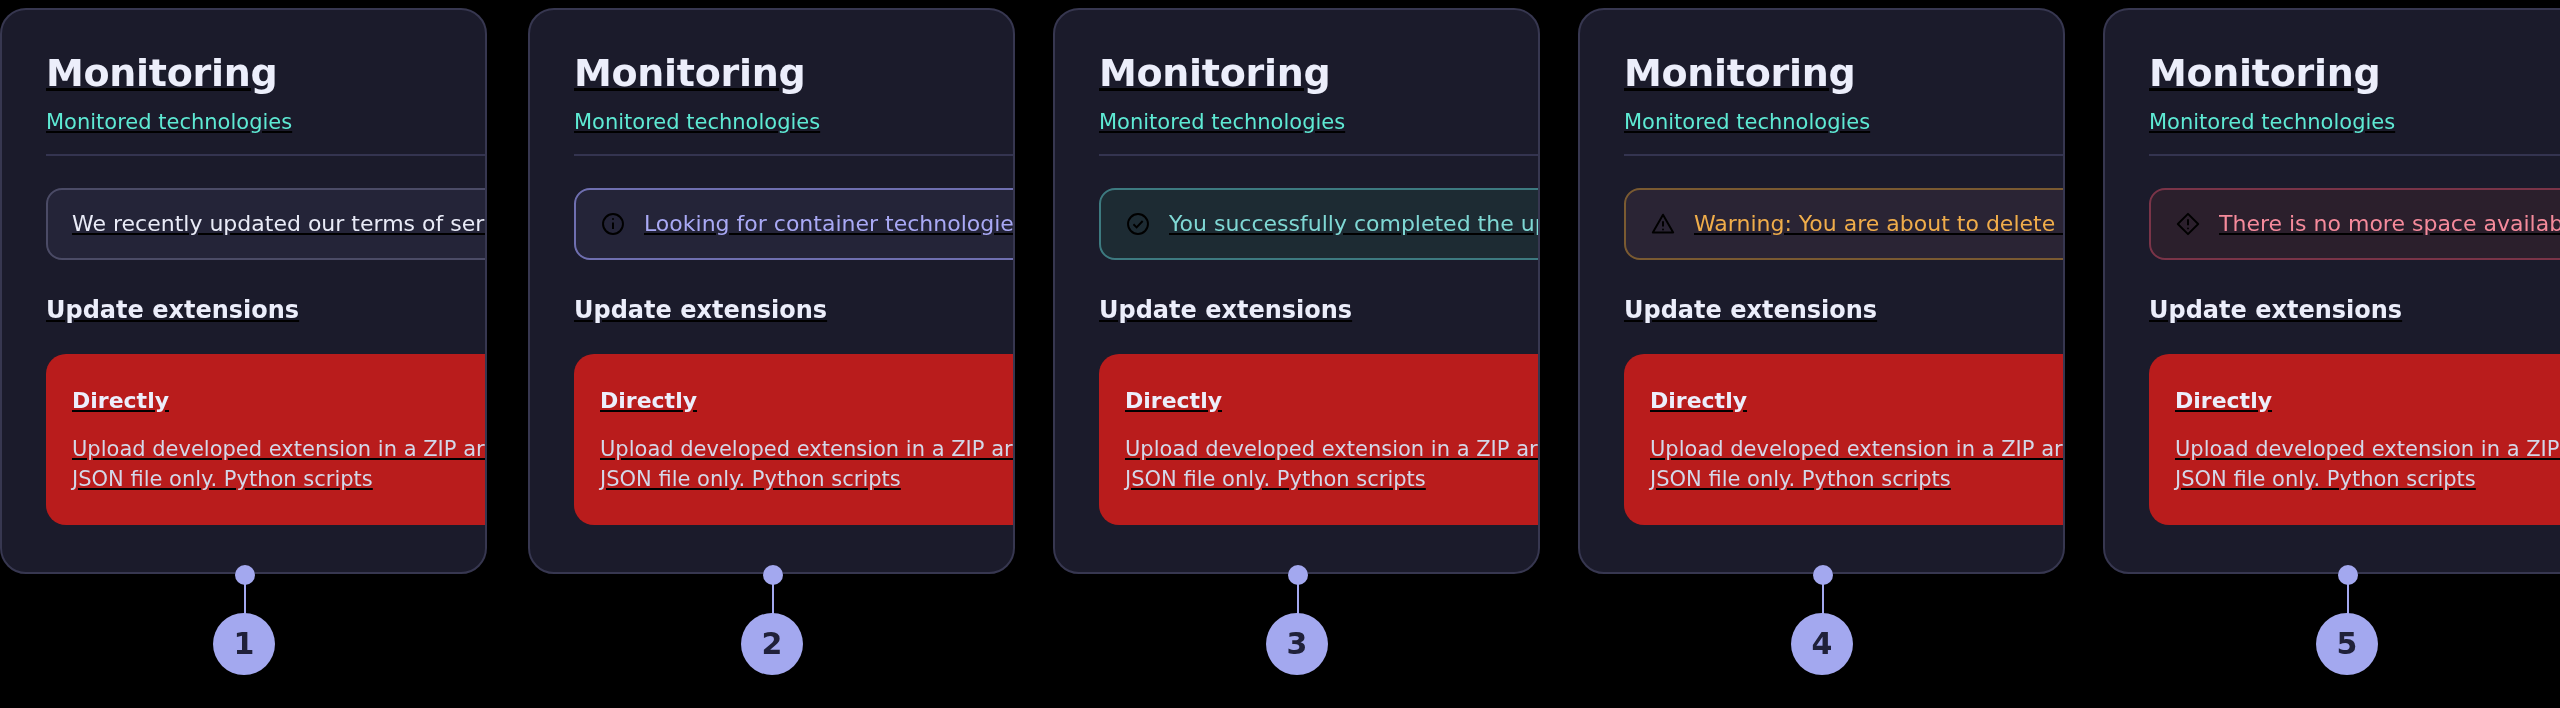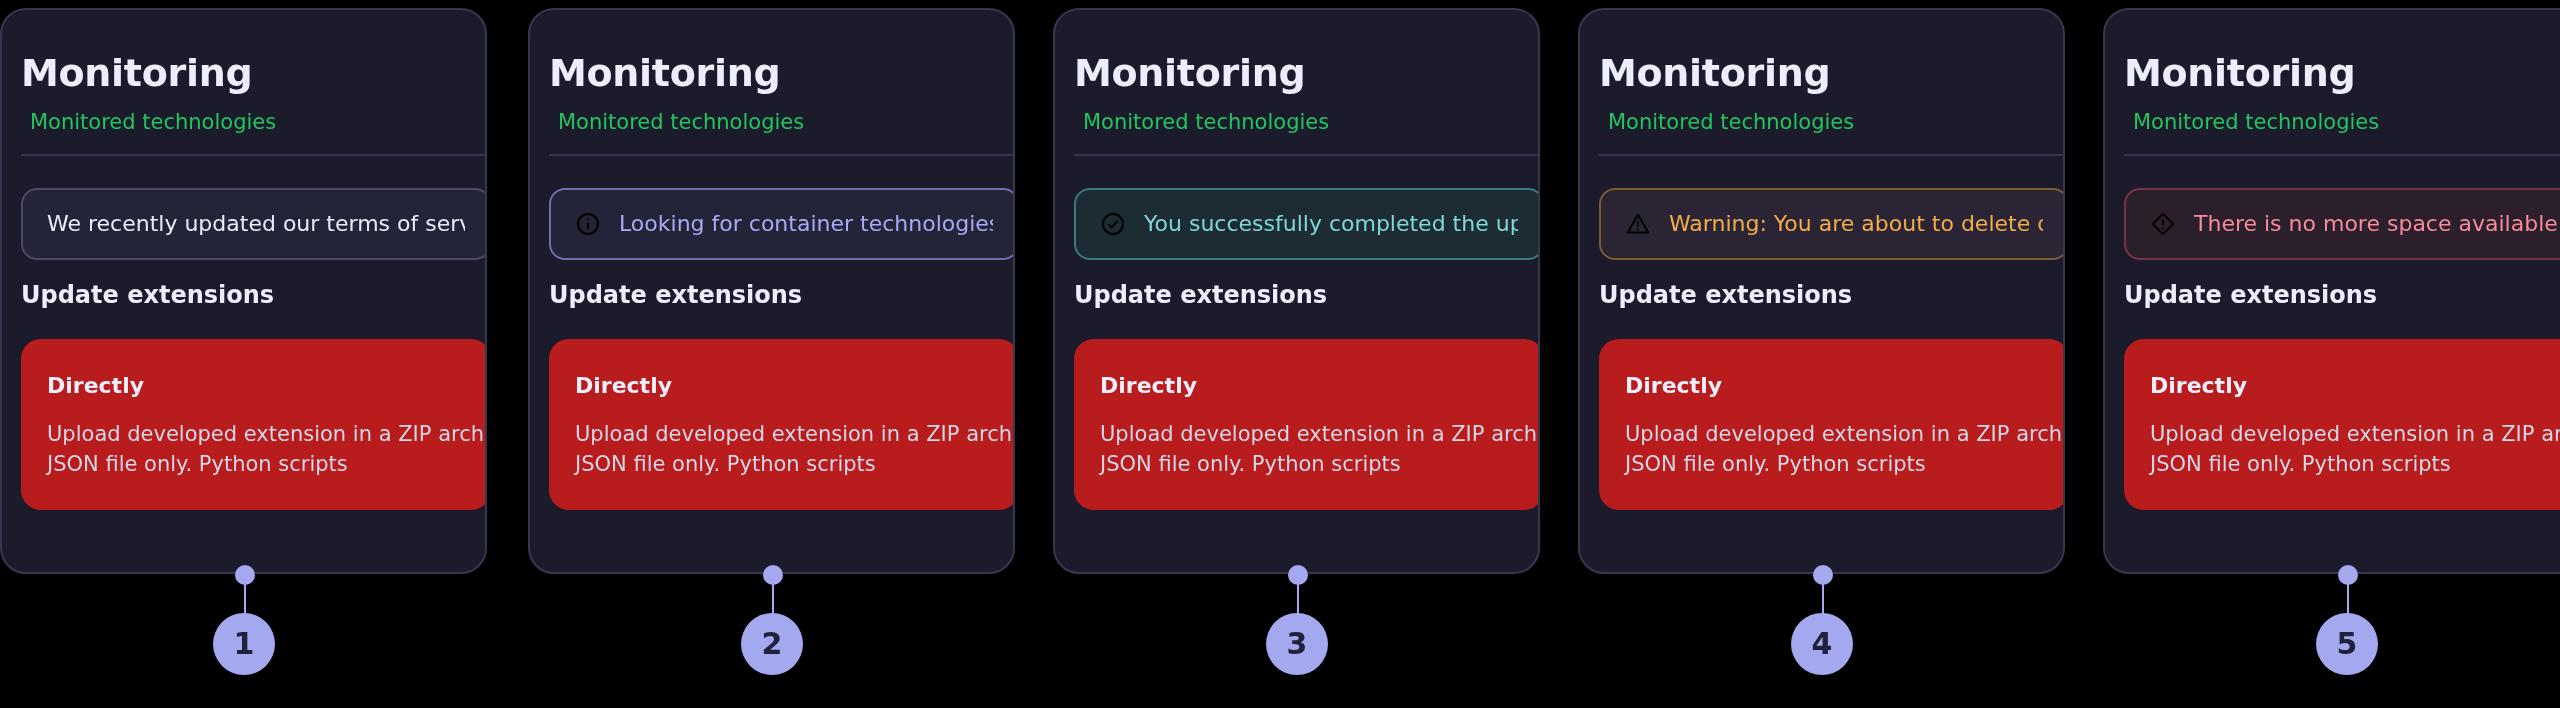--- a/index.html
+++ b/index.html
@@ -21,38 +21,38 @@
     top:8px;
     width:487px;
     height:566px;
     background:#1b1b2b;
     border:2px solid #373750;
     border-radius:26px;
     overflow:hidden;
     padding:44px 0 0 0;
   }
   .card-inner {
-    padding:0 19px;
+    padding:0 44px;
     width:560px;   
+    text-decoration:underline;
   }
 
   .card-title {
     font-size:38px;
     font-weight:bold;
     color:#eceefb;
     letter-spacing:-0.3px;
     line-height:1.05;
     white-space:nowrap;
   }
   .card-subtitle {
     margin-top:16px;
     font-size:21px;
-    color:#22c55e;
-    white-space:nowrap;
-    margin-left:9px;
+    color:#5eead4;
+    white-space:nowrap;
   }
   .divider {
     margin-top:20px;
     height:2px;
     background:#343450;
     width:465px;
   }
 
   
   .alert {
@@ -86,21 +86,21 @@
   .alert.success .a-text { color:#7fd8d4; }
 
   .alert.warning { background:#2a2434; border-color:#7a5a31; }
   .alert.warning .a-text { color:#f0ad4a; }
 
   .alert.error   { background:#2b1f2c; border-color:#7a3448; }
   .alert.error .a-text { color:#f58a9b; }
 
   
   .section-title {
-    margin-top:21px;
+    margin-top:36px;
     font-size:24px;
     font-weight:bold;
     color:#eceefb;
     white-space:nowrap;
   }
 
   
   .subcard {
     margin-top:30px;
     width:470px;

